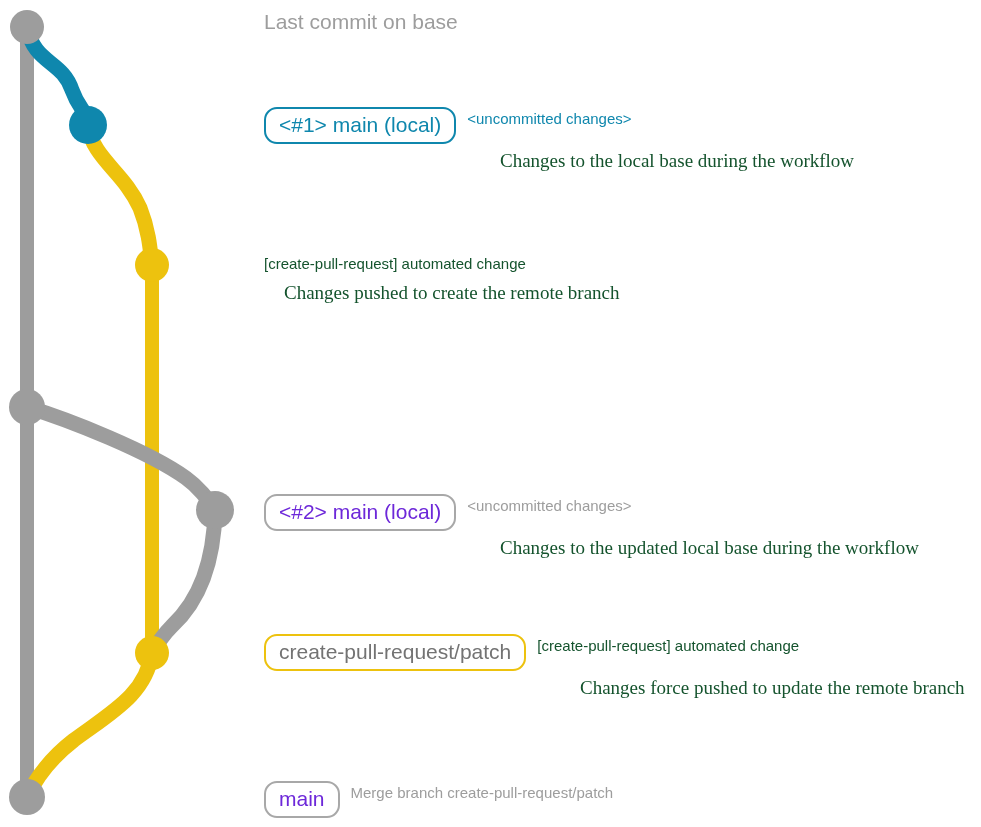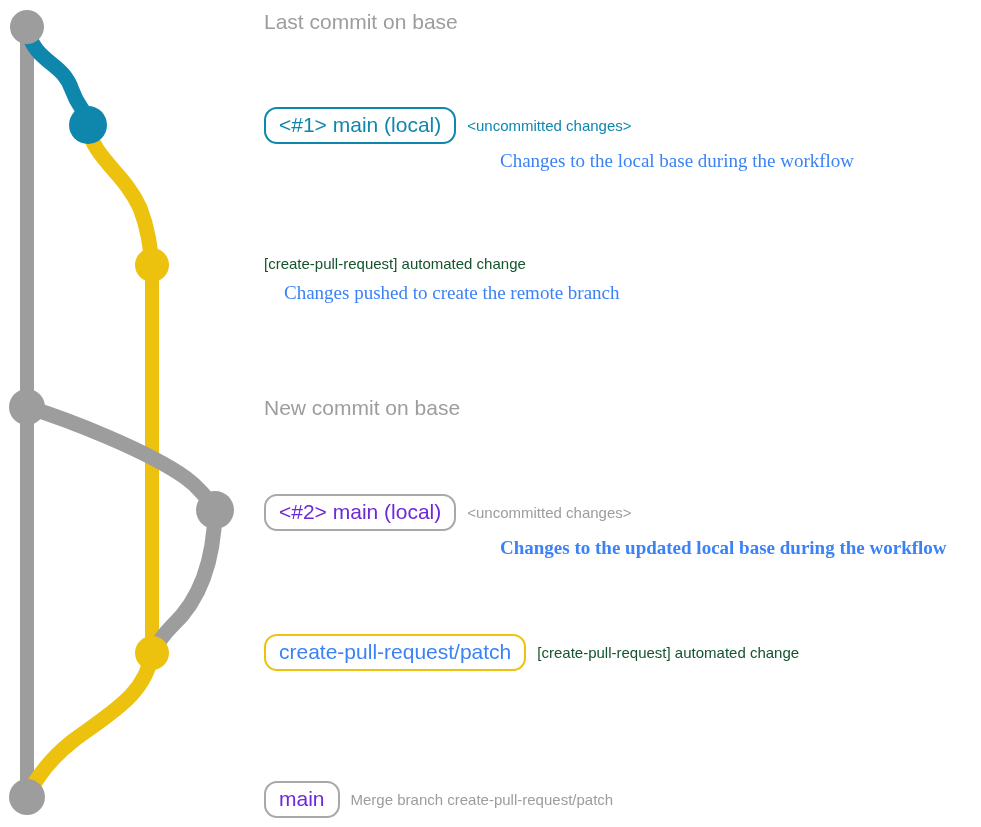--- a/index.html
+++ b/index.html
@@ -34,56 +34,55 @@
   }
 
   .row {
     position: absolute;
     left: 250px;
   }
 
   
   .headline {
     display: flex;
-    align-items: center;
     gap: 11px;
     white-space: nowrap;
   }
 
   .badge {
     display: inline-block;
     border: 2px solid #9d9d9d;
     border-radius: 13px;
     padding: 4px 13px 5px 13px;
     font-size: 21px;
     line-height: 24px;
     color: #9d9d9d;
     background: #ffffff;
     font-family: "Liberation Sans", sans-serif;
   }
   .badge.teal   { border-color: #0f87ad; color: #0f87ad; }
-  .badge.yellow { border-color: #edc20e; color: #3b82f6; }
+  .badge.yellow { border-color: #edc20e; color: #737373; }
   .badge.gray   { border-color: #a8a8a8; color: #6d28d9; }
 
   .msg {
     font-size: 15px;
     line-height: 24px;
     font-family: "Liberation Sans", sans-serif;
     color: #9d9d9d;
   }
   .msg.teal   { color: #0f87ad; }
   .msg.yellow { color: #14532d; }
   .msg.gray   { color: #9d9d9d; }
 
   
   .subline {
     font-family: "Liberation Serif", serif;
     font-size: 19px;
     line-height: 22px;
-    color: #3b82f6;
+    color: #14532d;
     white-space: nowrap;
     margin-top: 6px;
   }
 
   .plain-title {
     font-size: 21px;
     line-height: 24px;
     color: #9d9d9d;
     font-family: "Liberation Sans", sans-serif;
     white-space: nowrap;
@@ -126,35 +125,33 @@
         <span class="msg teal">&lt;uncommitted changes&gt;</span>
       </div>
       <div class="subline" style="margin-left: 236px;">Changes to the local base during the workflow</div>
     </div>
     <div class="row" style="top: 252px;">
       <div class="headline">
         <span class="msg yellow">[create-pull-request] automated change</span>
       </div>
       <div class="subline" style="margin-left: 20px;">Changes pushed to create the remote branch</div>
     </div>
-    <div class="row" style="top: 396px;">
-      <div class="plain-title">New commit on base</div>
-    </div>
     <div class="row" style="top: 494px;">
       <div class="headline">
         <span class="badge gray">&lt;#2&gt; main (local)</span>
         <span class="msg gray">&lt;uncommitted changes&gt;</span>
       </div>
-      <div class="subline" style="margin-left: 236px; font-weight: bold;">Changes to the updated local base during the workflow</div>
+      <div class="subline" style="margin-left: 236px;">Changes to the updated local base during the workflow</div>
     </div>
     <div class="row" style="top: 634px;">
       <div class="headline">
         <span class="badge yellow">create-pull-request/patch</span>
         <span class="msg yellow">[create-pull-request] automated change</span>
       </div>
+      <div class="subline" style="margin-left: 316px;">Changes force pushed to update the remote branch</div>
     </div>
     <div class="row" style="top: 781px;">
       <div class="headline">
         <span class="badge gray">main</span>
         <span class="msg gray">Merge branch create-pull-request/patch</span>
       </div>
     </div>
   </div>
 
 </body></html>

